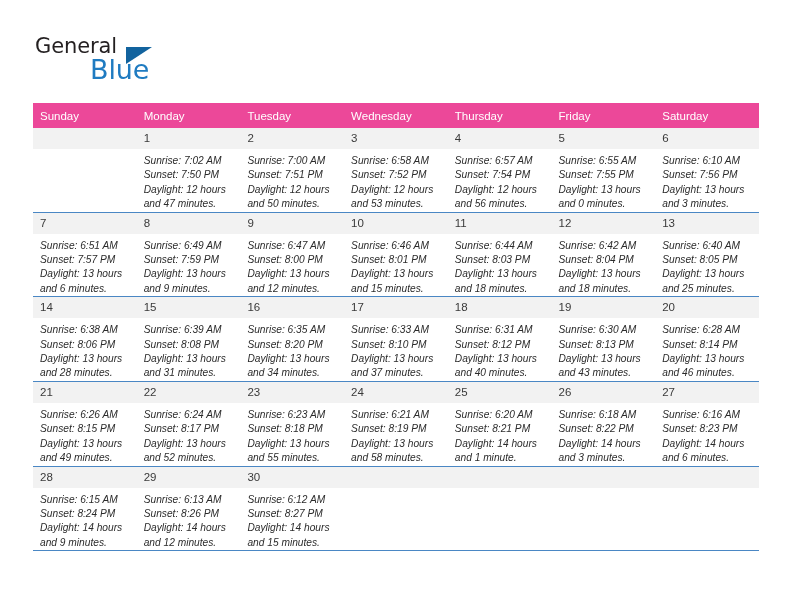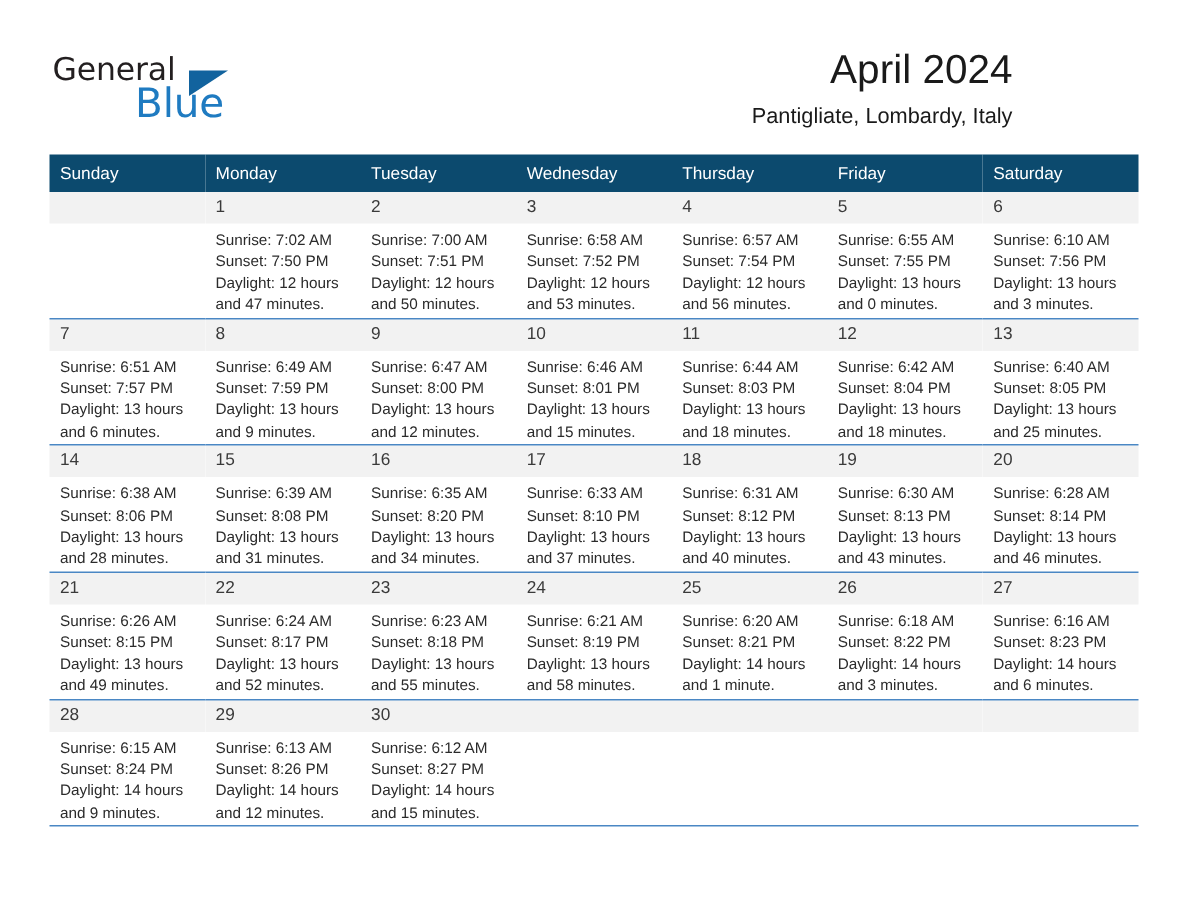--- a/index.html
+++ b/index.html
@@ -89,21 +89,21 @@
   
   .calendar {
     position: absolute;
     left: 33px;
     top: 103px;
     width: 726px;
     border-collapse: collapse;
     table-layout: fixed;
   }
   .calendar th {
-    background: #0c4a6e;
+    background: #ec4899;
     color: #ffffff;
     font-size: 11.5px;
     font-weight: 400;
     text-align: left;
     padding: 6px 0 6px 7px;
     height: 13px;
     border: none;
   }
   .calendar td {
     vertical-align: top;
@@ -128,20 +128,21 @@
     height: 13px;
   }
   .daynum.empty {
     color: transparent;
   }
   .details {
     padding: 5px 6px 0 7px;
     font-size: 10.2px;
     color: #2b2b2b;
     line-height: 14.4px;
+    font-style: italic;
   }
   .details div {
     white-space: nowrap;
   }
   .bottom-rule {
     position: absolute;
     left: 33px;
     width: 726px;
     height: 1px;
     background: #4a87c4;
@@ -153,24 +154,20 @@
 <div class="page">
 
   <div class="top-bar">
 
     <div class="logo">
       <span class="logo-general">General</span>
       <span class="logo-triangle"></span>
       <span class="logo-blue">Blue</span>
     </div>
 
-    <div class="title-block">
-      <div class="cal-title">April 2024</div>
-      <div class="cal-subtitle">Pantigliate, Lombardy, Italy</div>
-    </div>
 
   </div>
 
   <table class="calendar">
     <thead>
       <tr>
           <th>Sunday</th>
           <th>Monday</th>
           <th>Tuesday</th>
           <th>Wednesday</th>

